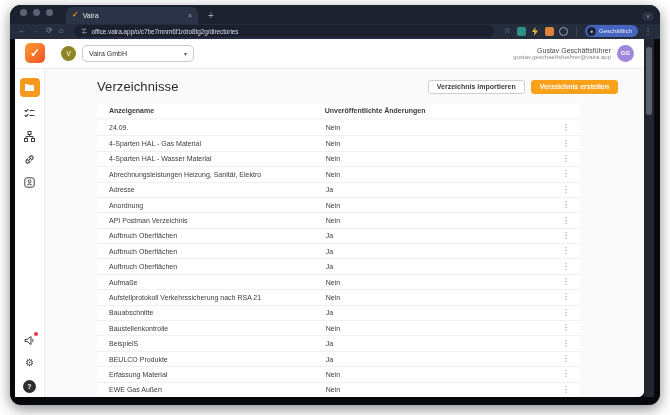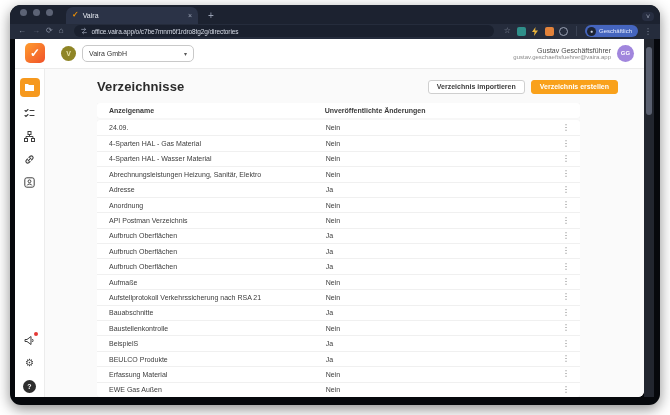--- a/index.html
+++ b/index.html
@@ -75,21 +75,21 @@
   .sbicon { width:12px; height:12px; display:flex; align-items:center; justify-content:center; }
   .sbspacer { flex:1; }
   .badgewrap { position:relative; }
   .reddot { position:absolute; top:-2px; right:-2px; width:4px; height:4px; border-radius:50%; background:#e53935; }
   .gearglyph { font-size:10px; color:#3f3f3f; line-height:1; }
   .helpbtn { width:13px; height:13px; border-radius:50%; background:#2e2e2e; color:#fff; font-size:7px; font-weight:bold;
              display:flex; align-items:center; justify-content:center; margin-bottom:2px; }
 
   .main { flex:1; background:#fafafa; padding:6px 26px 0 52px; overflow:hidden; display:flex; flex-direction:column; }
   .pagehead { height:16px; display:flex; align-items:center; justify-content:space-between; margin-top:4px; }
-  .pagetitle { font-size:13px; font-weight:bold; color:#2b2b2b; letter-spacing:.1px; }
+  .pagetitle { font-size:13px; font-weight:normal; color:#2b2b2b; letter-spacing:.1px; }
   .actions { display:flex; gap:6px; }
   .btn { height:14px; border-radius:3px; font-size:7px; font-weight:bold; display:flex; align-items:center; padding:0 8px; }
   .btn-outline { background:#fff; border:1px solid #cfcfcf; color:#3c3c3c; }
   .btn-primary { background:#f9a11b; color:#fff; border:1px solid #f9a11b; }
 
   
   .tablewrap { margin:8px 38px 0 0; display:flex; flex-direction:column; flex:1; overflow:hidden; }
   .thead { background:#fff; border-radius:3px; height:15px; display:flex; align-items:center; padding:0 12px;
            box-shadow:0 0 2px rgba(0,0,0,.06); flex:0 0 auto; }
   .thead span { font-size:7px; font-weight:bold; color:#3a3a3a; }

